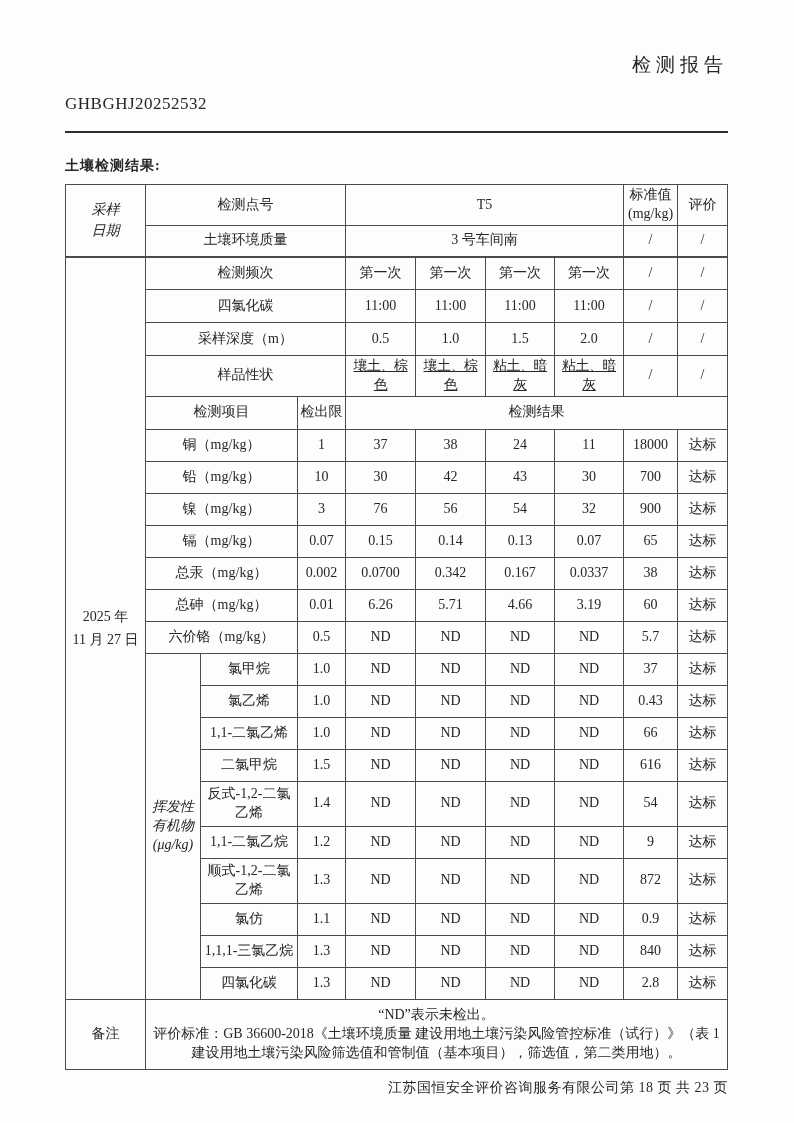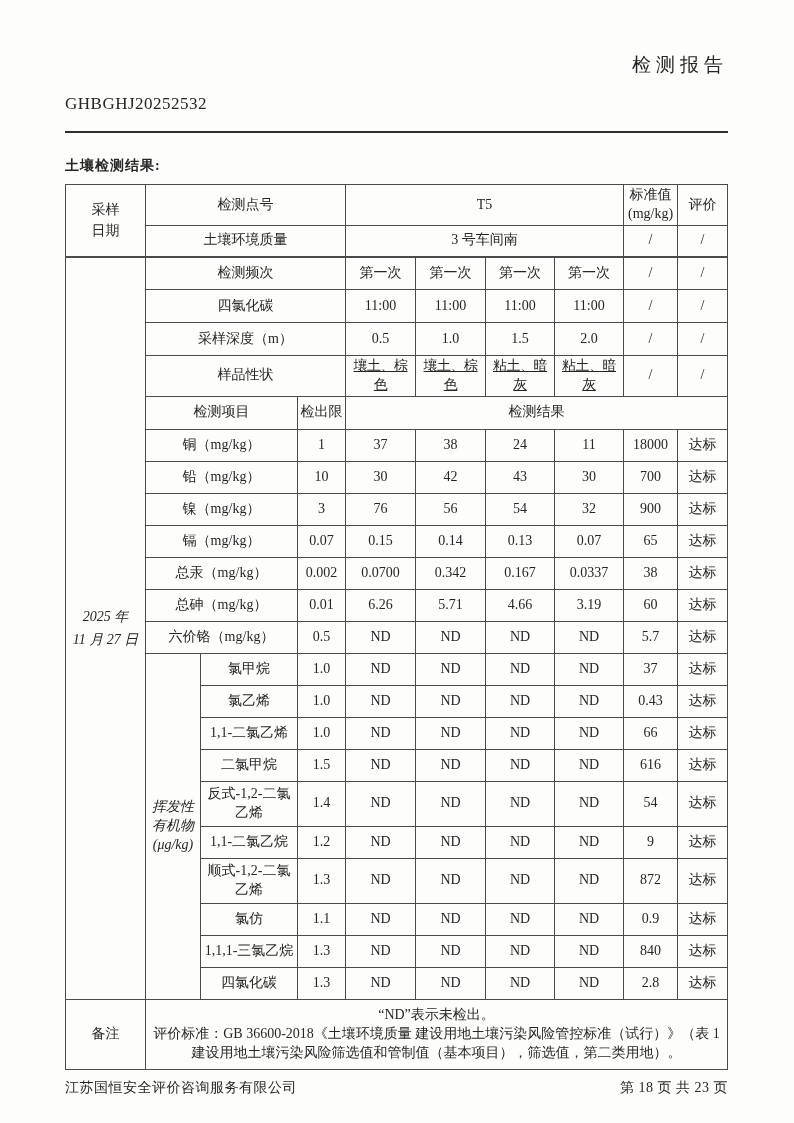--- a/index.html
+++ b/index.html
@@ -19,26 +19,26 @@
   }
   .bb2{border-bottom-width:2.2px !important;}
   tr.h41{height:41px}
   tr.h31{height:31px}
   tr.h33{height:33px}
   tr.h32{height:32px}
   tr.h45{height:45px}
   tr.hnotes{height:70px}
   .small{font-size:12.5px;letter-spacing:-0.5px;text-decoration:underline;}
   .smallhdr{font-size:13px;line-height:1.25;}
-  .w2{display:inline-block;width:2.1em;line-height:1.55;}
-  .date-cell div{line-height:1.65;font-style:italic;}
+  .w2{display:inline-block;width:2.1em;line-height:1.55;font-style:italic;}
+  .date-cell div{line-height:1.65;}
   .voc-cell{font-size:13.5px;line-height:1.55;font-style:italic;}
   .name-cell{font-size:13.5px;}
   .notes-cell{text-align:left;padding:4px 8px 4px 9px;line-height:1.62;font-size:14.5px;margin-left:36px;}
-  .page-footer{display:flex;justify-content:space-between;margin-top:9px;font-size:14px;letter-spacing:.5px;}
+  .page-footer{display:flex;justify-content:flex-end;margin-top:9px;font-size:14px;letter-spacing:.5px;}
 </style>
 </head>
 <body>
 
 <div class="page">
 
   <h1 class="title">检测报告</h1>
 
   <div class="report-no">GHBGHJ20252532</div>
 

